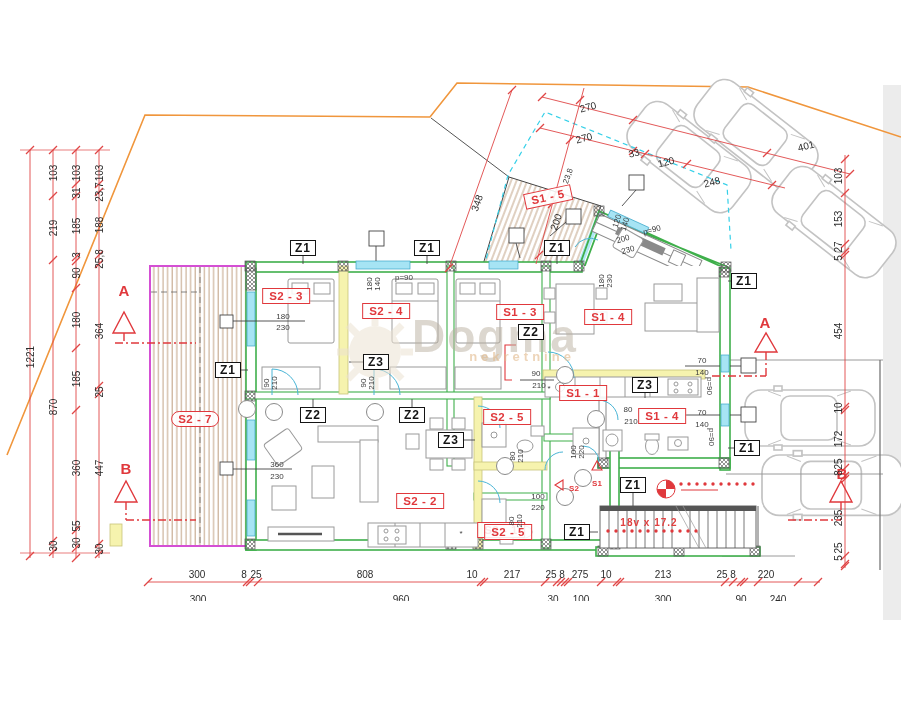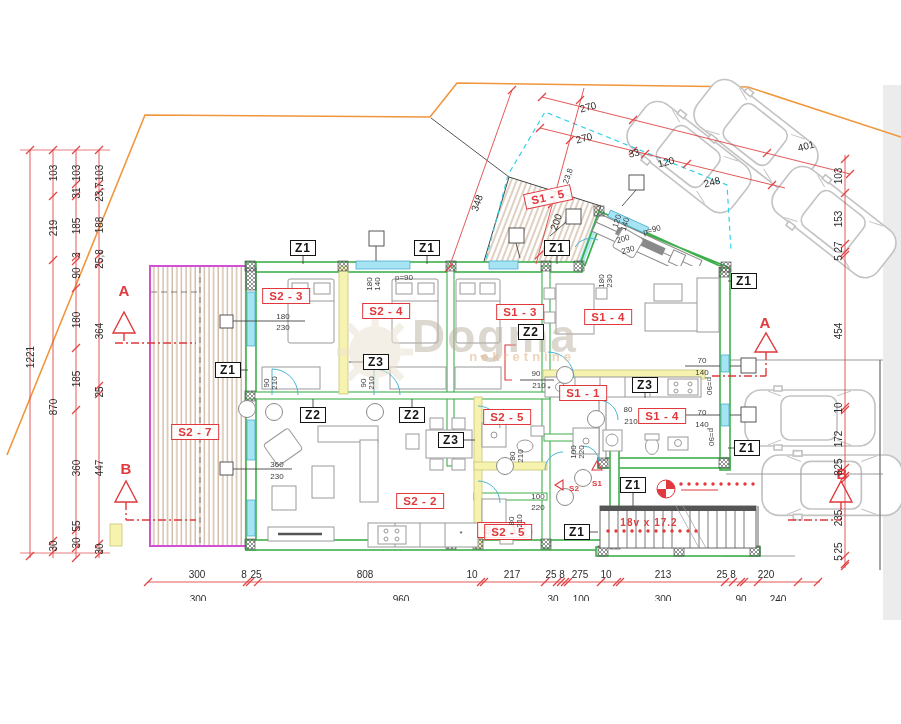--- a/index.html
+++ b/index.html
@@ -468,21 +468,21 @@
 <div class="wm-text" style="left:495px;top:336px">Dogma</div>
 <div class="wm-text wm-sub" style="left:522px;top:356px">nekretnine</div>
 
 <div id="labels">
   <div class="lbl stairs-label" style="left:649px;top:522px">18v x 17.2</div>
 <div class="lbl room-label" style="left: 286px; top: 296px;">S2 - 3</div>
       <div class="lbl room-label" style="left: 386px; top: 311px;">S2 - 4</div>
       <div class="lbl room-label" style="left: 520px; top: 312px;">S1 - 3</div>
       <div class="lbl room-label" style="left: 608px; top: 317px;">S1 - 4</div>
       <div class="lbl room-label" style="left: 548px; top: 197px; transform: translate(-50%, -50%) rotate(-12deg);">S1 - 5</div>
-      <div class="lbl room-label" style="left: 195px; top: 432px;">S2 - 7</div>
+      <div class="lbl room-label" style="left: 195px; top: 419px; border-radius: 8px;">S2 - 7</div>
       <div class="lbl room-label" style="left: 420px; top: 501px;">S2 - 2</div>
       <div class="lbl room-label" style="left: 507px; top: 417px;">S2 - 5</div>
       <div class="lbl room-label" style="left: 583px; top: 393px;">S1 - 1</div>
       <div class="lbl room-label" style="left: 662px; top: 416px;">S1 - 4</div>
       <div class="lbl room-label" style="left: 501px; top: 492px; margin-top: 38px;">S2 - 1</div>
       <div class="lbl room-label" style="left: 508px; top: 532px;">S2 - 5</div>
       <div class="lbl zone-label" style="left: 303px; top: 248px;">Z1</div>
       <div class="lbl zone-label" style="left: 427px; top: 248px;">Z1</div>
       <div class="lbl zone-label" style="left: 557px; top: 248px;">Z1</div>
       <div class="lbl zone-label" style="left: 228px; top: 370px;">Z1</div>

